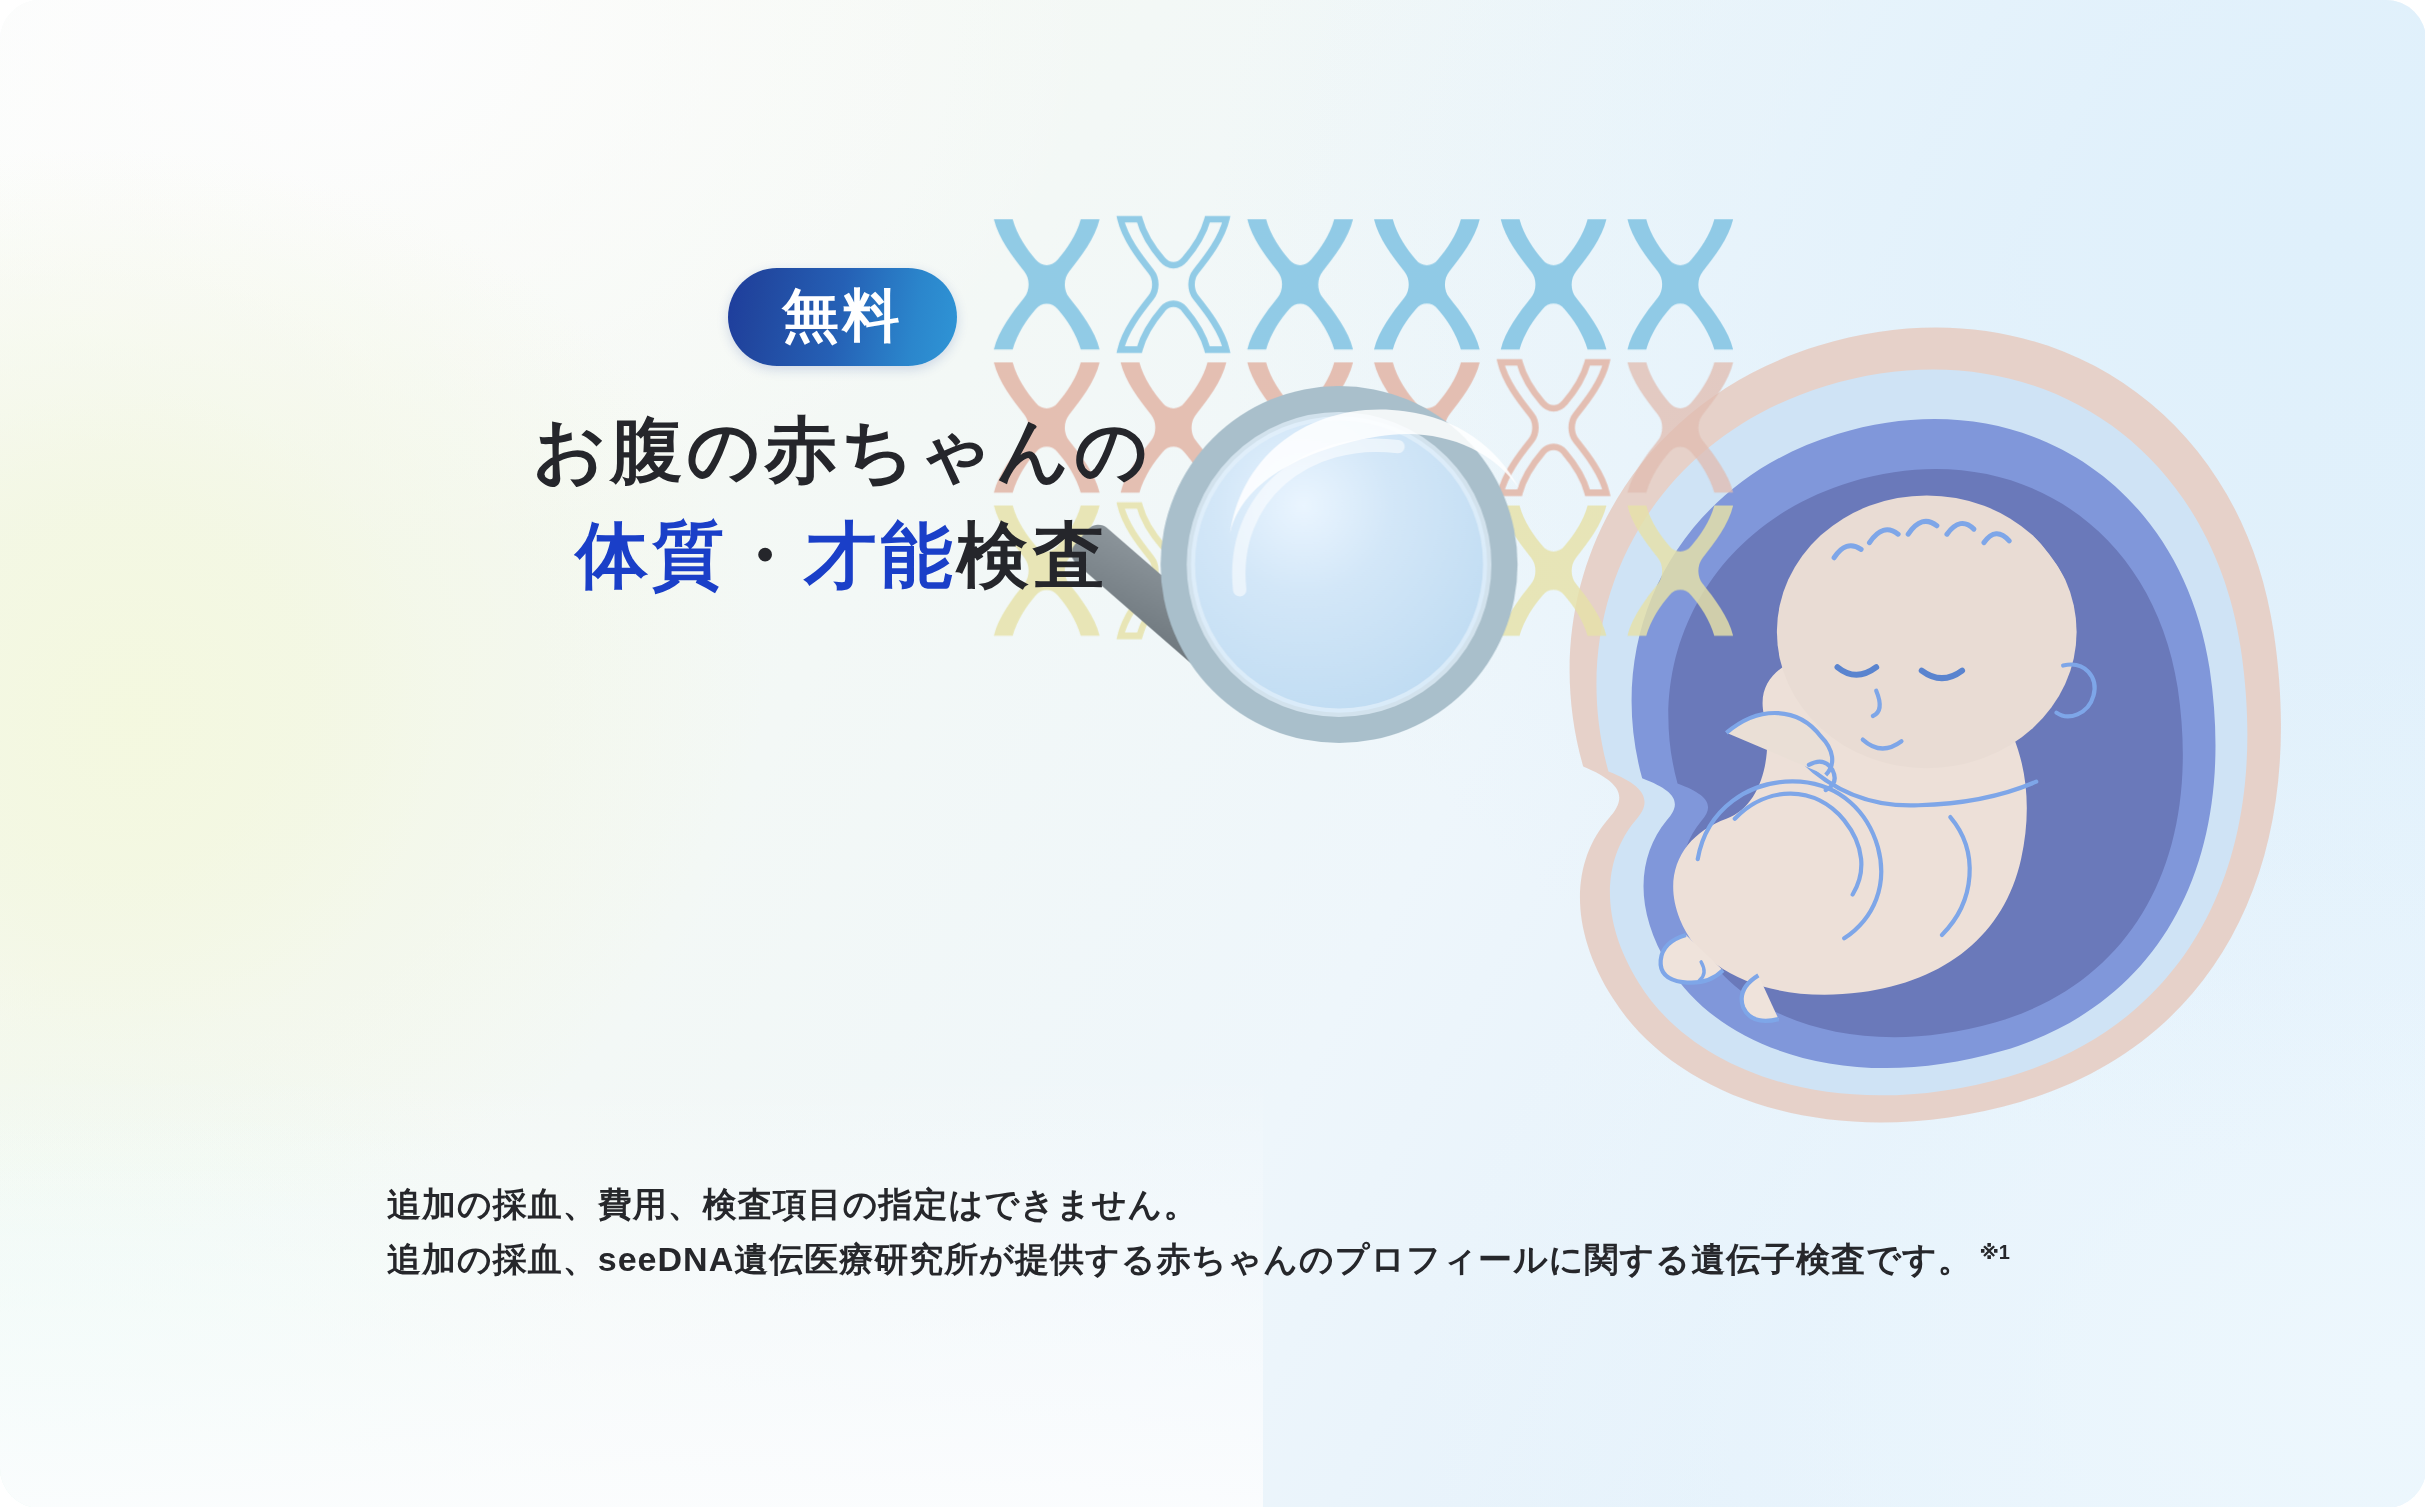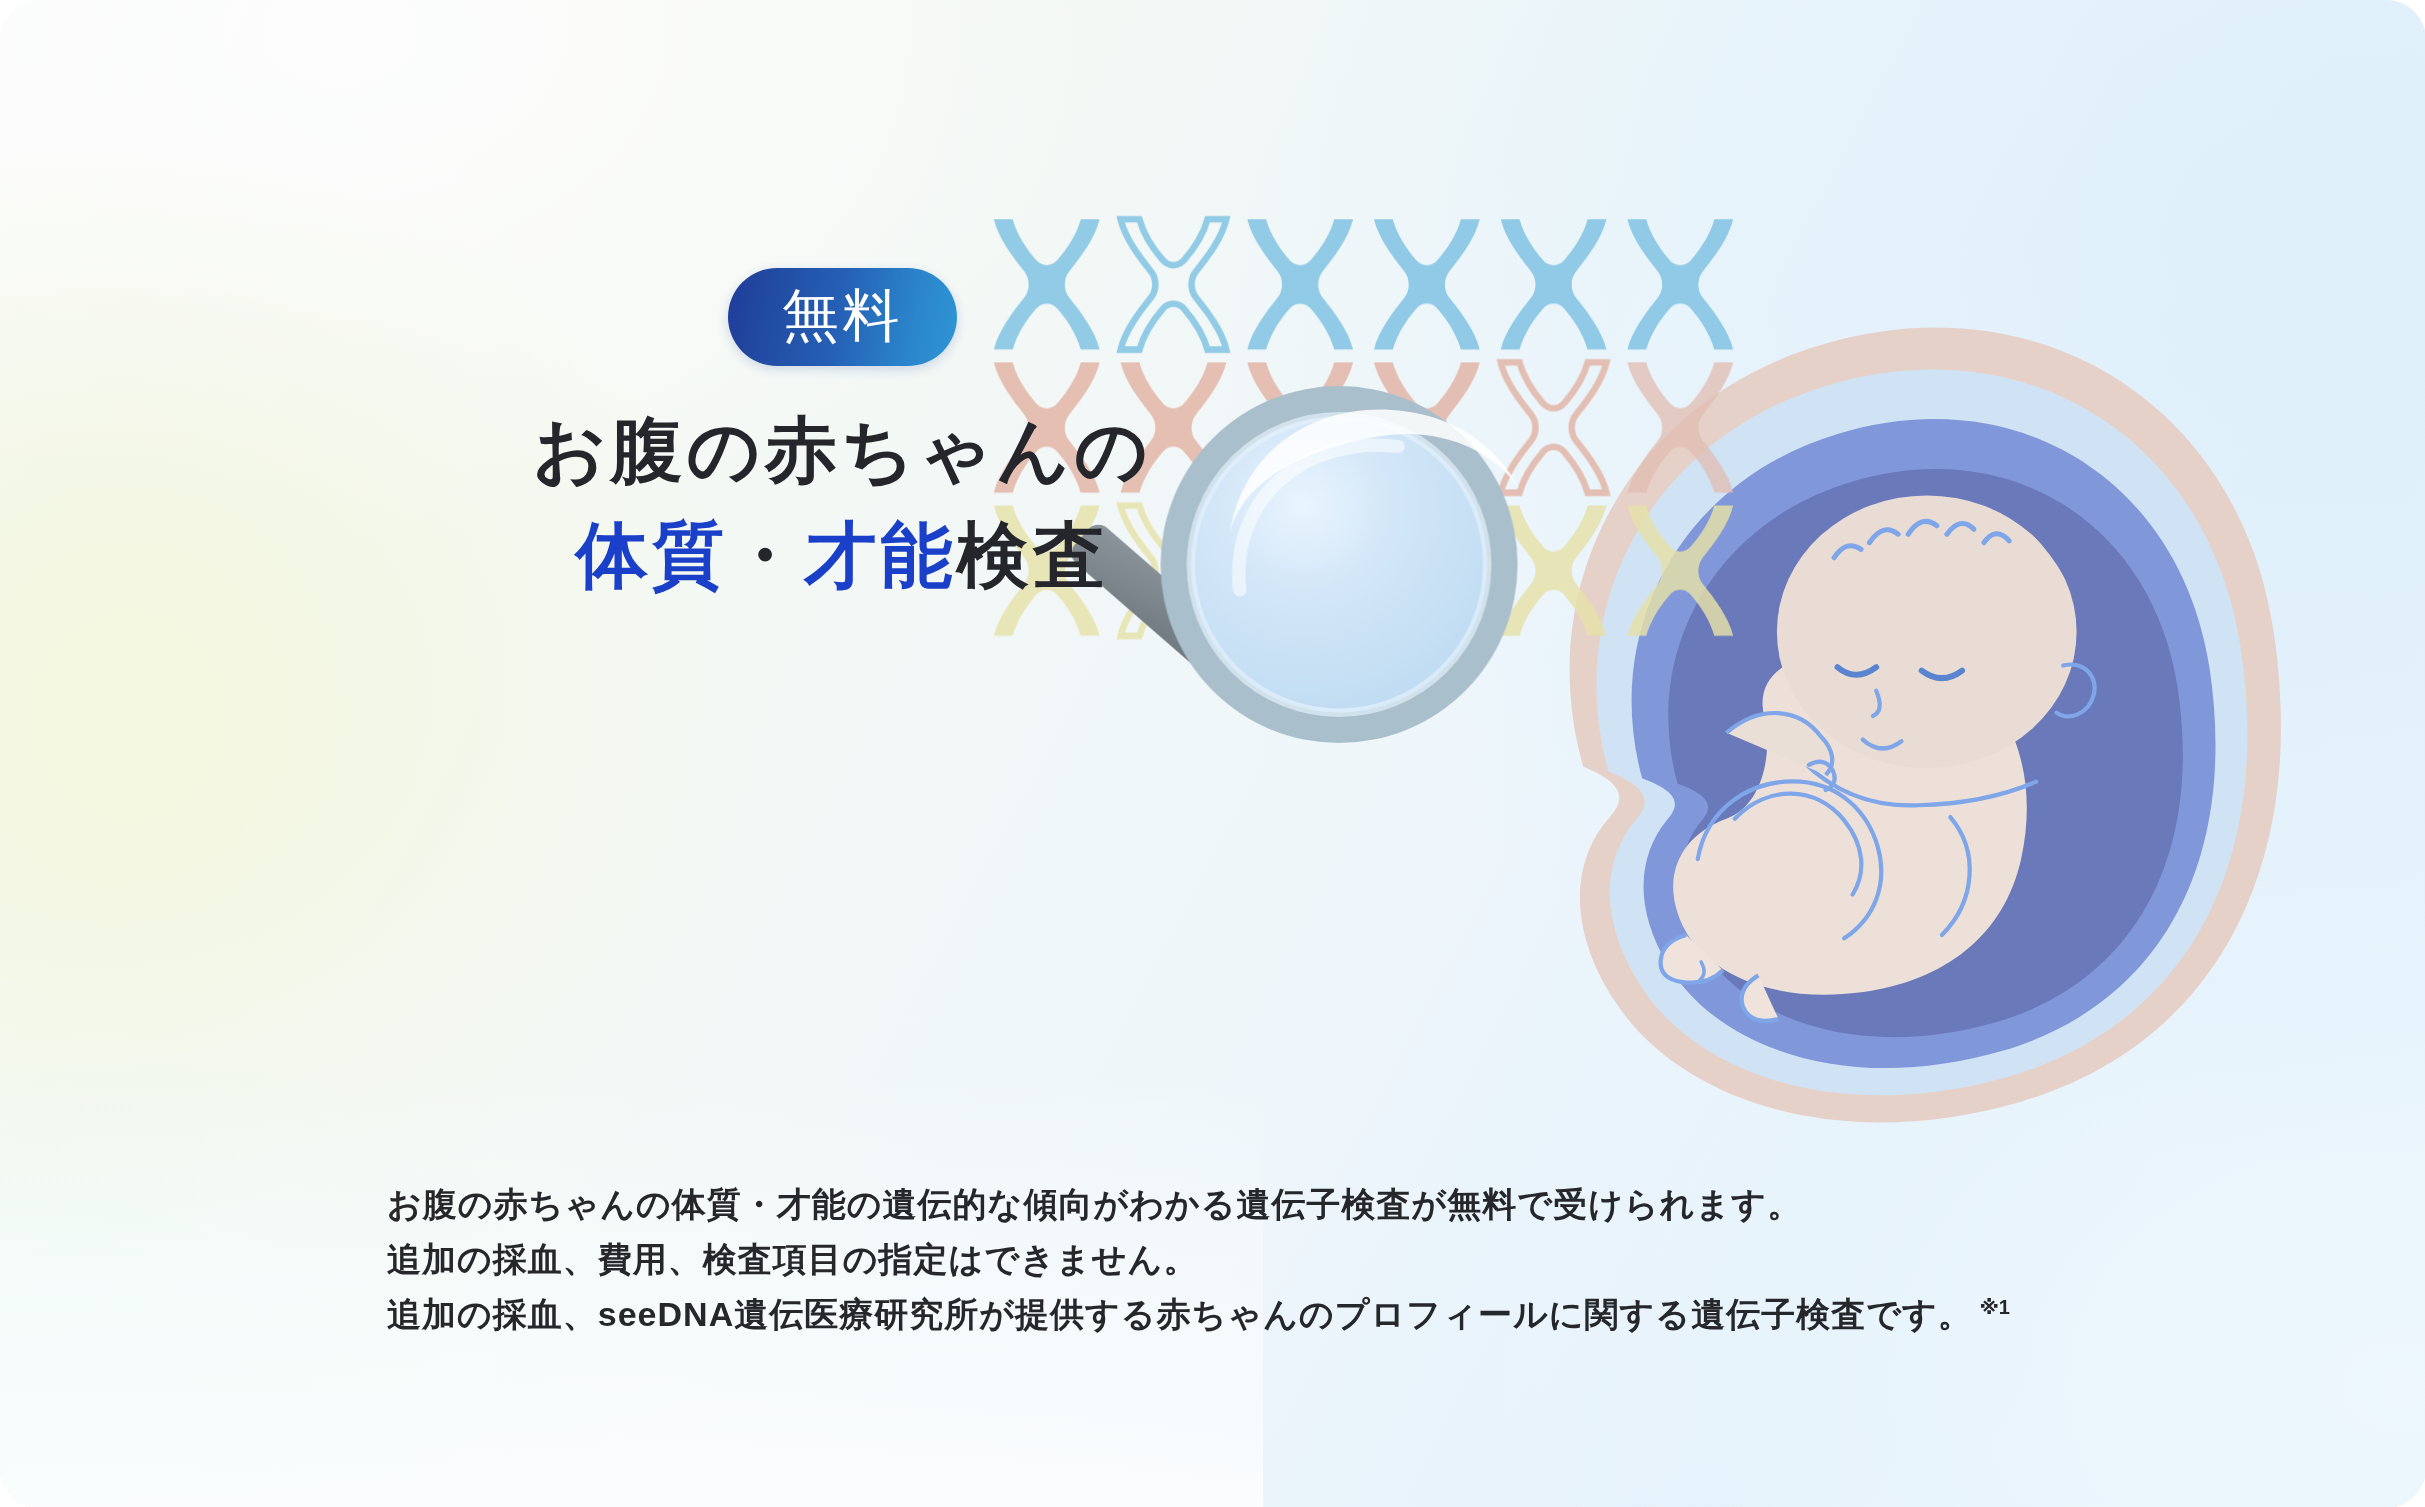--- a/index.html
+++ b/index.html
@@ -42,21 +42,21 @@
     position:absolute;left:396px;top:268px;width:893px;
     text-align:center;
   }
   .badge{
     display:inline-block;
     padding:18.5px 54px 22px;
     border-radius:61px;
     background:linear-gradient(100deg,#1e3c9c 0%,#21479f 14%,#2560b5 48%,#2b86cc 80%,#2f95d6 100%);
     color:#ffffff;
     font-size:57px;
-    font-weight:400;
+    font-weight:700;
     letter-spacing:3.4px;
     line-height:1;
     box-shadow:0 3.4px 11.8px rgba(30,60,156,.18);
   }
   .title{
     margin-top:37px;
     font-size:72px;
     font-weight:700;
     color:#25262b;
     letter-spacing:4.2px;
@@ -297,20 +297,19 @@
 
     <div class="title">
       <span class="title-line">お腹の赤ちゃんの</span>
       <span class="title-line title-line-2">
         <span class="accent">体質</span><span>・</span><span class="accent">才能</span><span>検査</span>
       </span>
     </div>
   </div>
 
   <div class="body-copy">
-    <span class="line">お腹の赤ちゃんの体質・才能の遺伝的な傾向がわかる遺伝子検査が無料で受けられます。</span>
     <span class="line">追加の採血、費用、検査項目の指定はできません。</span>
     <span class="line"><span>追加の採血、seeDNA遺伝医療研究所が提供する赤ちゃんのプロフィールに関する遺伝子検査です。</span><span class="sup">※1</span></span>
   </div>
 
 
 </div>
 
 
 </body></html>

